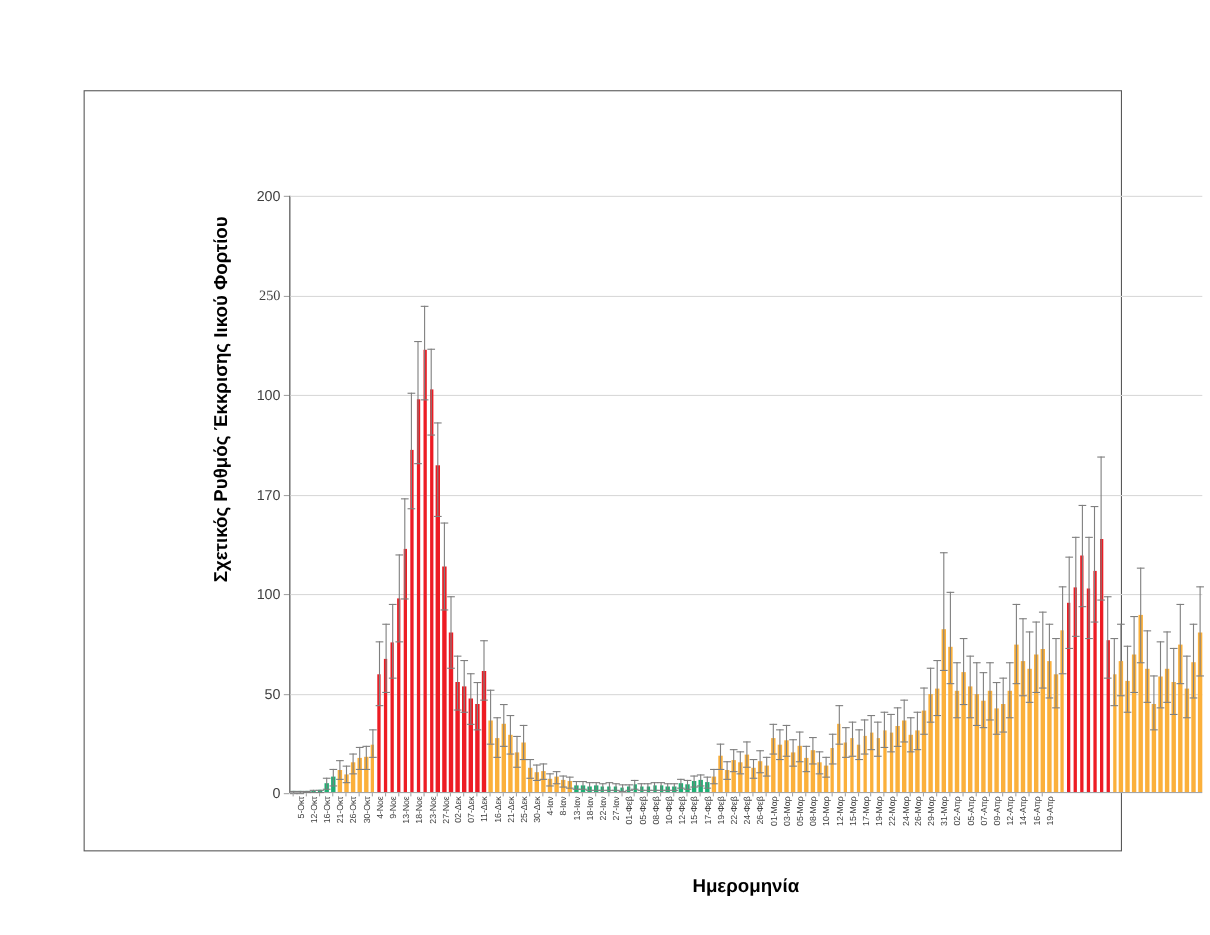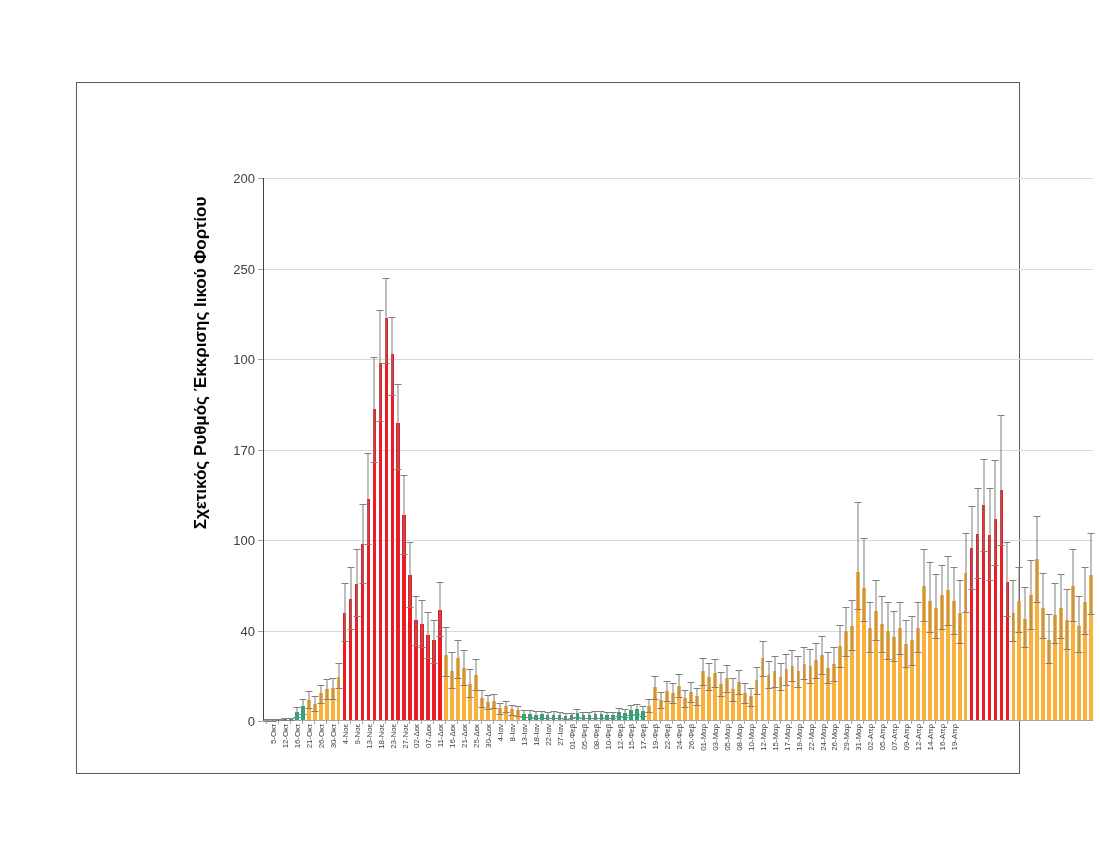--- a/index.html
+++ b/index.html
@@ -69,29 +69,29 @@
 
 <div id="page">
 
   <div id="chart-frame">
 
     <div id="y-axis-title">Σχετικός Ρυθμός Έκκρισης Ιικού Φορτίου</div>
 
     <div id="y-axis">
         <div class="ytick-label" style="top: 543px;">0</div>
         <div class="ytick-mark" style="top: 543px;"></div>
-        <div class="ytick-label" style="top: 452.5px;">40</div>
+        <div class="ytick-label" style="top: 452.5px;">50</div>
         <div class="ytick-mark" style="top: 452.5px;"></div>
         <div class="ytick-label" style="top: 362px;">100</div>
         <div class="ytick-mark" style="top: 362px;"></div>
         <div class="ytick-label" style="top: 271.5px;">170</div>
         <div class="ytick-mark" style="top: 271.5px;"></div>
         <div class="ytick-label" style="top: 181px;">100</div>
         <div class="ytick-mark" style="top: 181px;"></div>
-        <div class="ytick-label" style="top: 90.5px;">250</div>
+        <div class="ytick-label" style="top: 90.5px; font-family: Liberation Serif, serif;">250</div>
         <div class="ytick-mark" style="top: 90.5px;"></div>
         <div class="ytick-label" style="top: 0px;">200</div>
         <div class="ytick-mark" style="top: 0px;"></div>
       </div>
 
     <div id="plot-area">
       <div id="gridlines">
           <div class="gridline" style="top: 452.5px;"></div>
           <div class="gridline" style="top: 362px;"></div>
           <div class="gridline" style="top: 271.5px;"></div>
@@ -1049,16 +1049,17 @@
         <div class="xtick-mark" style="left: 647.878px;"></div>
         <div class="xtick" style="left: 651.078px;">12-Απρ</div>
         <div class="xtick-mark" style="left: 659.82px;"></div>
         <div class="xtick" style="left: 663.02px;">14-Απρ</div>
         <div class="xtick-mark" style="left: 671.763px;"></div>
         <div class="xtick" style="left: 674.963px;">16-Απρ</div>
         <div class="xtick-mark" style="left: 683.705px;"></div>
         <div class="xtick" style="left: 686.905px;">19-Απρ</div>
       </div>
 
+    <div id="x-axis-title">Ημερομηνία</div>
 
   </div>
 
 </div>
 
 </body></html>

